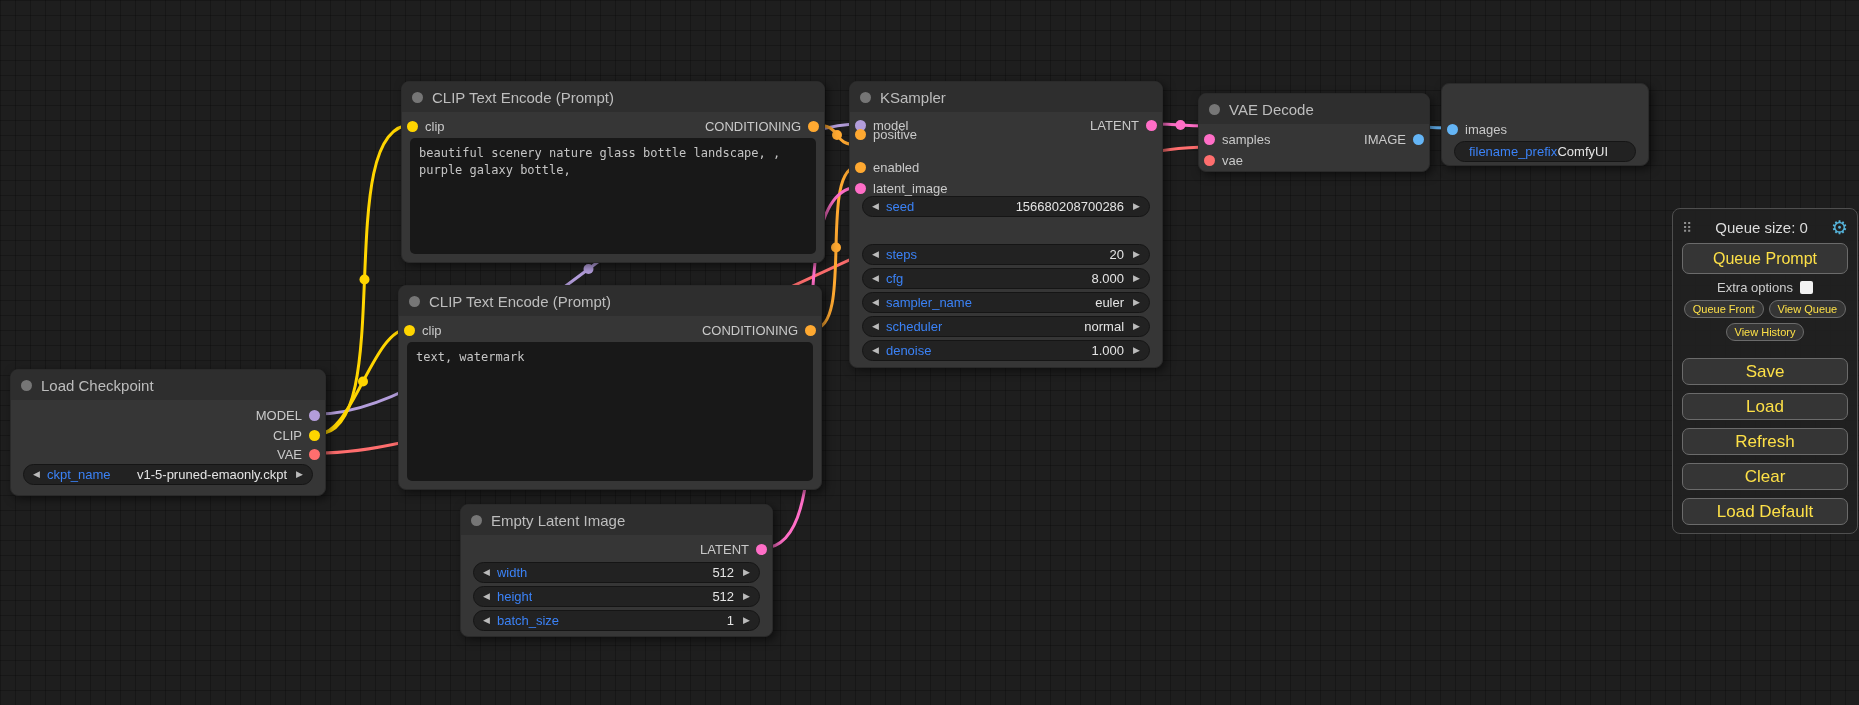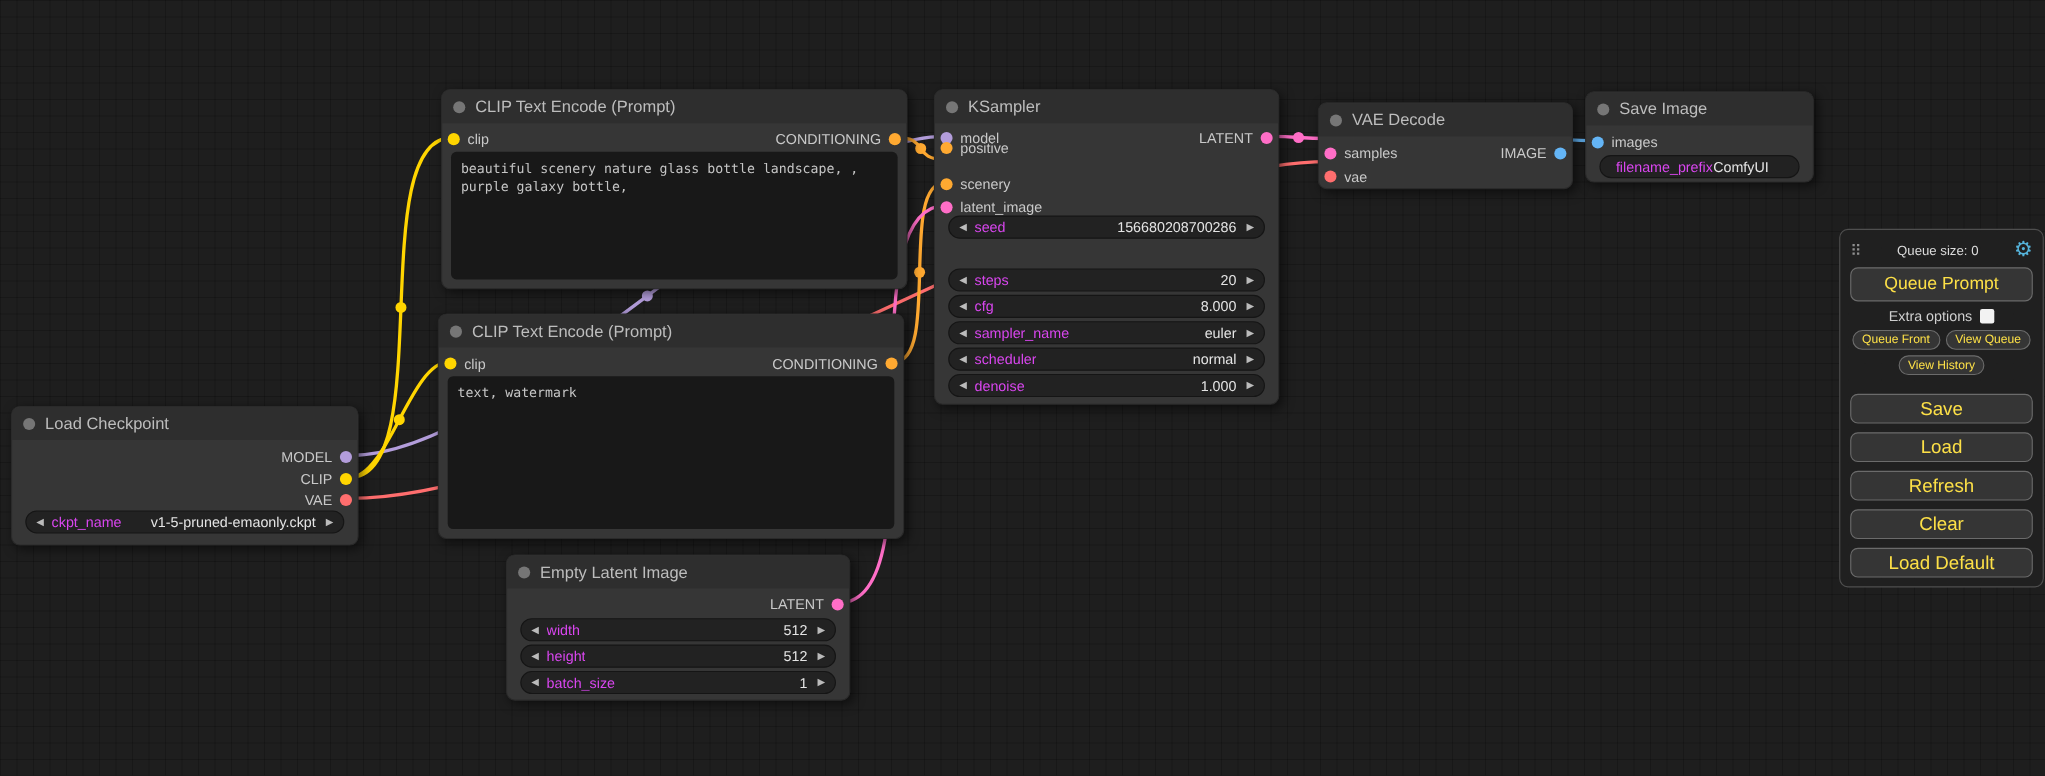--- a/index.html
+++ b/index.html
@@ -39,21 +39,21 @@
   .sdot { width: 11px; height: 11px; border-radius: 50%; flex: none; }
 
   .widget {
     position: absolute; left: 12px; right: 12px; height: 21px;
     background: #222; border: 1px solid #151515; border-radius: 11px;
     display: flex; align-items: center; padding: 0 9px;
     font-size: 13px; color: #999; white-space: nowrap;
   }
   .warr { font-size: 9px; color: #bbb; line-height: 1; flex: none; }
   .warr.right { margin-left: 9px; }
-  .wlabel { margin-left: 7px; color: #d946ef; overflow: hidden; text-align: right; }
+  .wlabel { margin-left: 7px; color: #3b82f6; overflow: hidden; text-align: right; }
   .wlabel.noarr { margin-left: 5px; }
   .wvalue { margin-left: auto; color: #e4e4e4; }
   .toggle {
     width: 13px; height: 13px; border-radius: 50%;
     background: #8fa8bd; border: 1px solid #5f7587; margin-left: 8px; flex: none;
   }
 
   .tbox {
     position: absolute; left: 8px; right: 8px;
     background: #181818; border-radius: 5px; padding: 7px 9px;
@@ -62,21 +62,21 @@
   }
 
   .menu {
     position: absolute; z-index: 4; left: 1672px; top: 208px; width: 186px;
     background: rgba(32,32,32,.96); border: 1px solid #4f4f4f;
     border-radius: 8px; padding: 8px 9px;
     display: flex; flex-direction: column; color: #ddd;
   }
   .mhead { display: flex; align-items: center; height: 21px; margin-bottom: 5px; }
   .drag { color: #8f8f8f; font-size: 14px; flex: none; }
-  .qsize { flex: 1; text-align: center; font-size: 12px; color: #dcdcdc; }
+  .qsize { flex: 1; text-align: center; font-size: 15px; color: #dcdcdc; }
   .gear { color: #55b3da; font-size: 19px; line-height: 1; flex: none; }
   .btn, .btn-primary, .btn-small {
     background: #353535; border: 1px solid #6b6b6b; color: #fde047;
     font-family: inherit; cursor: pointer; flex: none;
   }
   .btn-primary { height: 31px; font-size: 16px; border-radius: 7px; margin-bottom: 3px; }
   .extrarow { display: flex; align-items: center; justify-content: center; gap: 7px;
     font-size: 13px; color: #cfcfcf; margin: 3px 0 5px; }
   .checkbox { width: 13px; height: 13px; background: #f2f2f2; border-radius: 2px; }
   .smallrow { display: flex; justify-content: center; gap: 5px; margin-bottom: 5px; }
@@ -202,21 +202,21 @@
   <div class="slot in" style="top:35px;">
     <span class="sdot" style="background: rgb(179, 157, 219);"></span>
     <span>model</span>
   </div>
   <div class="slot in" style="top:44px;">
     <span class="sdot" style="background: rgb(255, 169, 49);"></span>
     <span>positive</span>
   </div>
   <div class="slot in" style="top:77px;">
     <span class="sdot" style="background: rgb(255, 169, 49);"></span>
-    <span>scenery</span>
+    <span>enabled</span>
   </div>
   <div class="slot in" style="top:98px;">
     <span class="sdot" style="background: rgb(255, 110, 199);"></span>
     <span>latent_image</span>
   </div>
   <div class="slot out" style="top:35px;">
     <span>LATENT</span>
     <span class="sdot" style="background: rgb(255, 110, 199);"></span>
   </div>
   <div class="widget" style="top:114px;">
@@ -270,24 +270,20 @@
     <span class="sdot" style="background: rgb(255, 110, 110);"></span>
     <span>vae</span>
   </div>
   <div class="slot out" style="top:37px;">
     <span>IMAGE</span>
     <span class="sdot" style="background: rgb(100, 181, 246);"></span>
   </div>
 </div>
 
 <div class="node" style="left:1441px;top:83px;width:208px;height:83px;">
-  <div class="ntitle">
-    <span class="cdot"></span>
-    <span>Save Image</span>
-  </div>
   <div class="slot in" style="top:37px;">
     <span class="sdot" style="background: rgb(100, 181, 246);"></span>
     <span>images</span>
   </div>
   <div class="widget" style="top:57px;">
     <span class="wlabel noarr">filename_prefix</span>
     <span class="wvalue" style="margin-right:18px;">ComfyUI</span>
   </div>
 </div>
 

